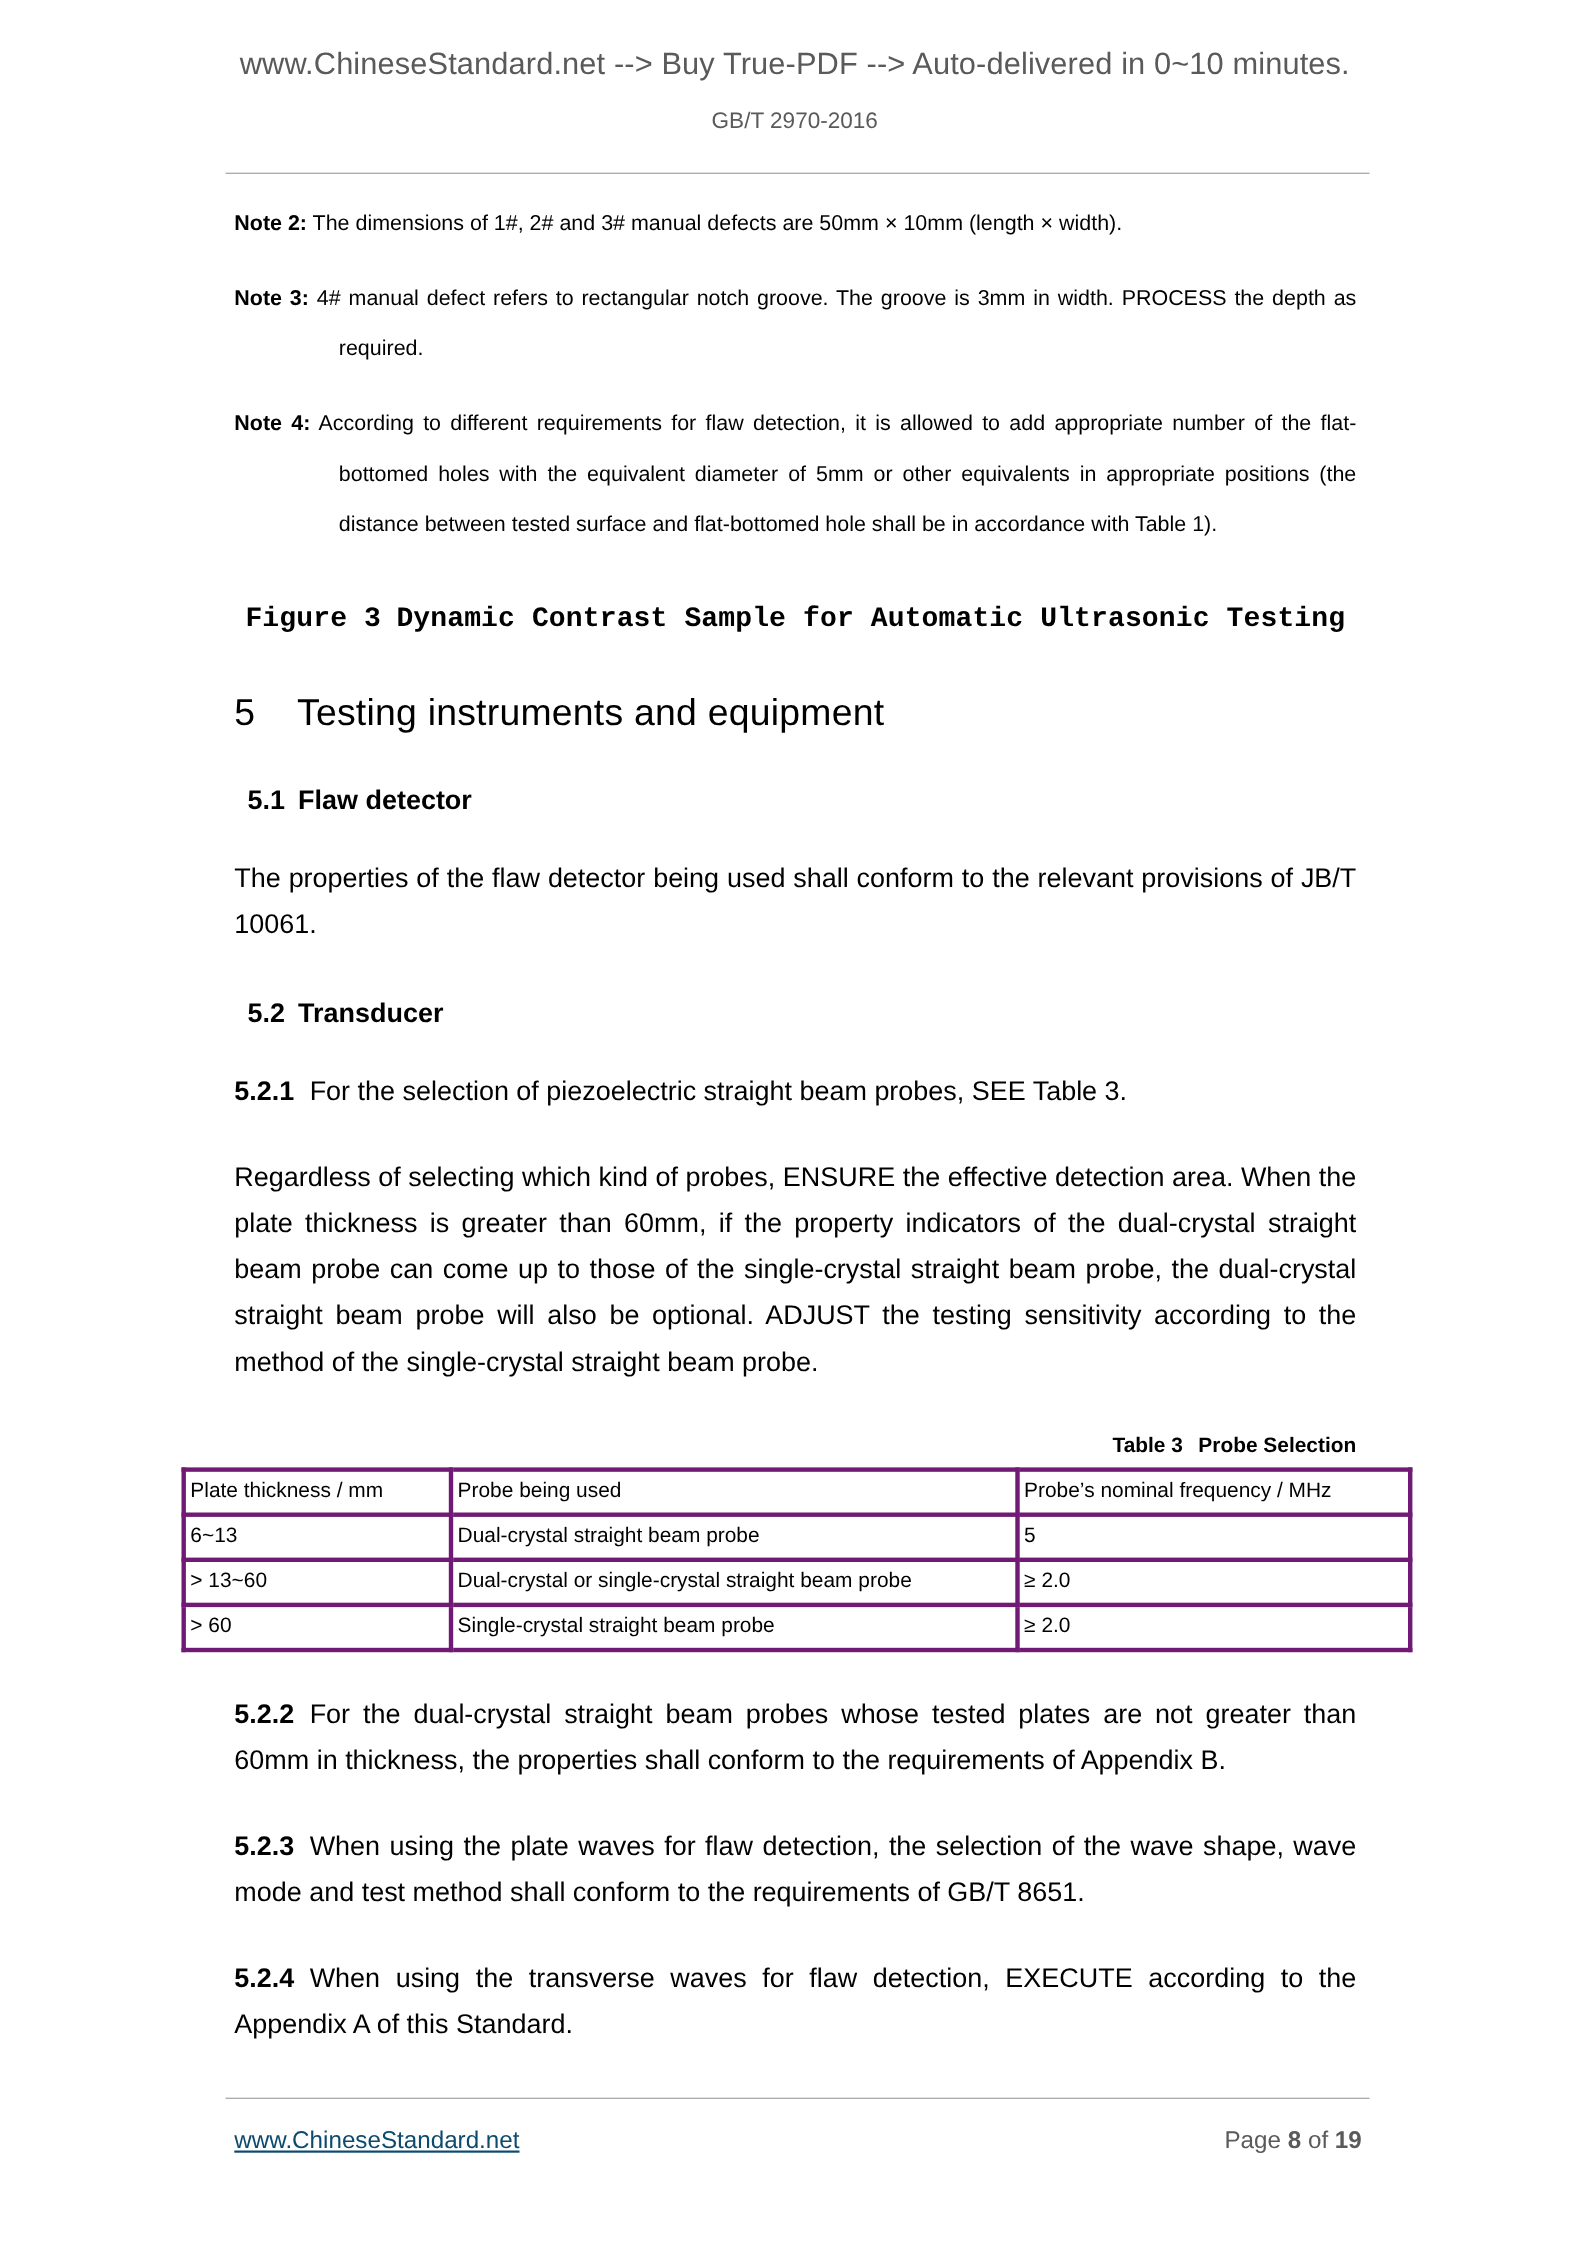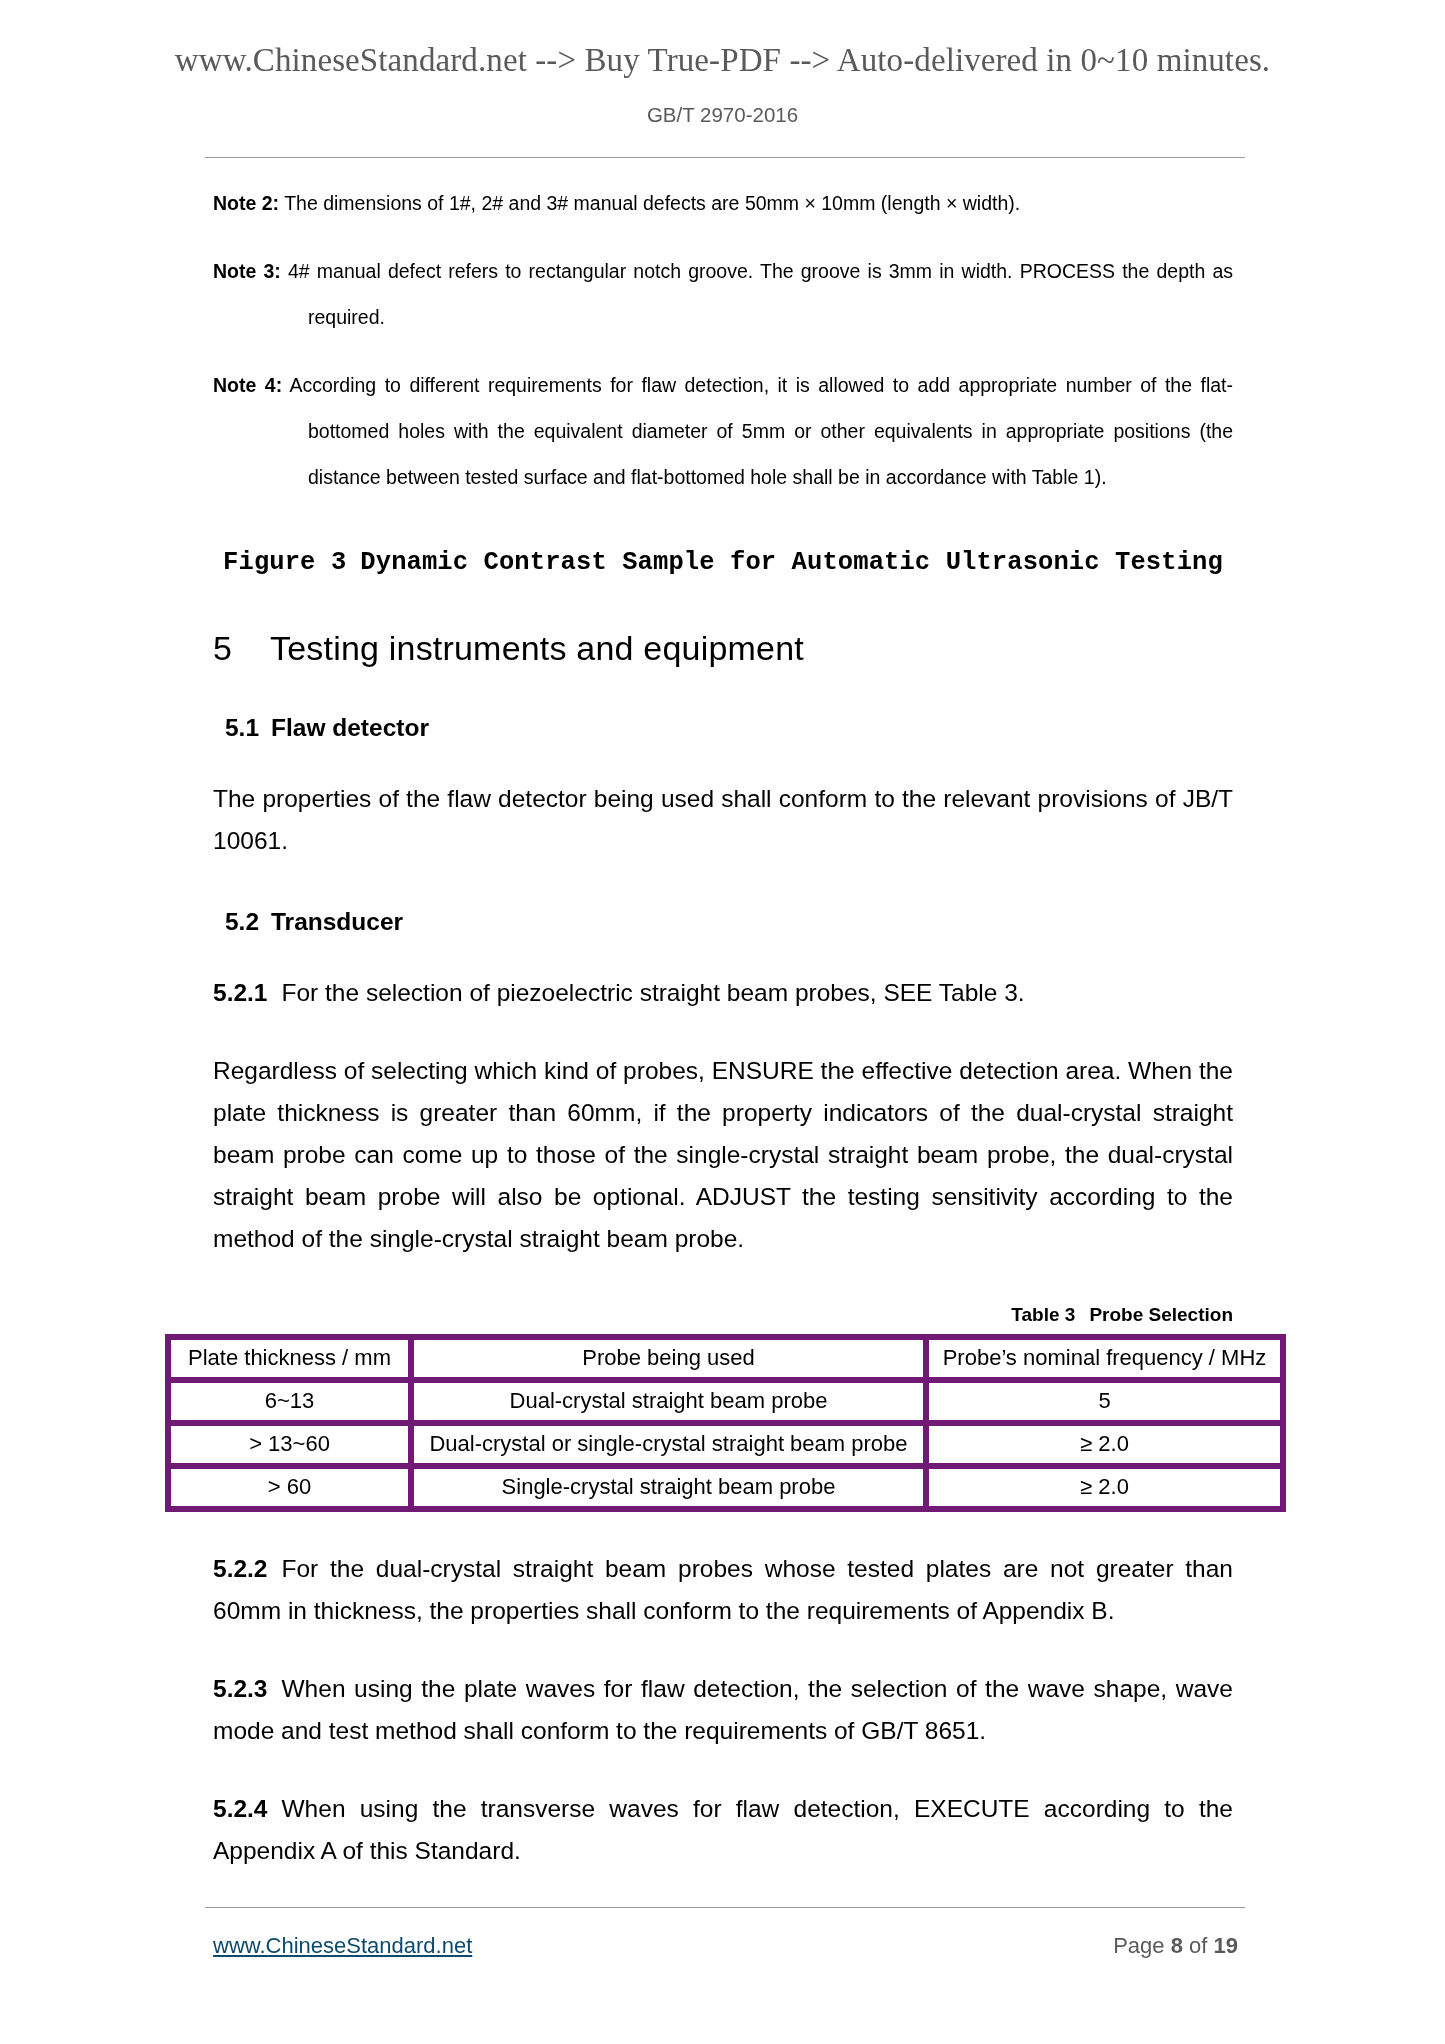--- a/index.html
+++ b/index.html
@@ -23,25 +23,24 @@
 
   
   .header {
     position: absolute;
     top: 42px;
     left: 0;
     right: 0;
     text-align: center;
   }
   .header-line1 {
-    font-size: 33px;
+    font-size: 28px;
     color: #5a5a5a;
     letter-spacing: 0.1px;
     white-space: nowrap;
-    font-family: Liberation Serif, serif;
   }
   .header-line2 {
     font-size: 20.5px;
     color: #5a5a5a;
     margin-top: 24px;
   }
   .header-rule {
     position: absolute;
     top: 157px;
     left: 205px;
@@ -118,24 +117,24 @@
     text-align: right;
     margin: 44px 0 8px 0;
   }
   table.t3 {
     border-collapse: collapse;
     width: 1115px;
     margin-left: -48px;
     table-layout: fixed;
   }
   table.t3 td, table.t3 th {
-    border: 6px solid #701a75;
-    font-size: 22px;
+    border: 4px solid #701a75;
+    font-size: 19px;
     font-weight: normal;
-    text-align: center;
+    text-align: left;
     padding: 7px 4px 8px 4px;
     line-height: 22px;
   }
   table.t3 col.c1 { width: 243px; }
   table.t3 col.c2 { width: 515px; }
   table.t3 col.c3 { width: 357px; }
 
   
   .footer-rule {
     position: absolute;

